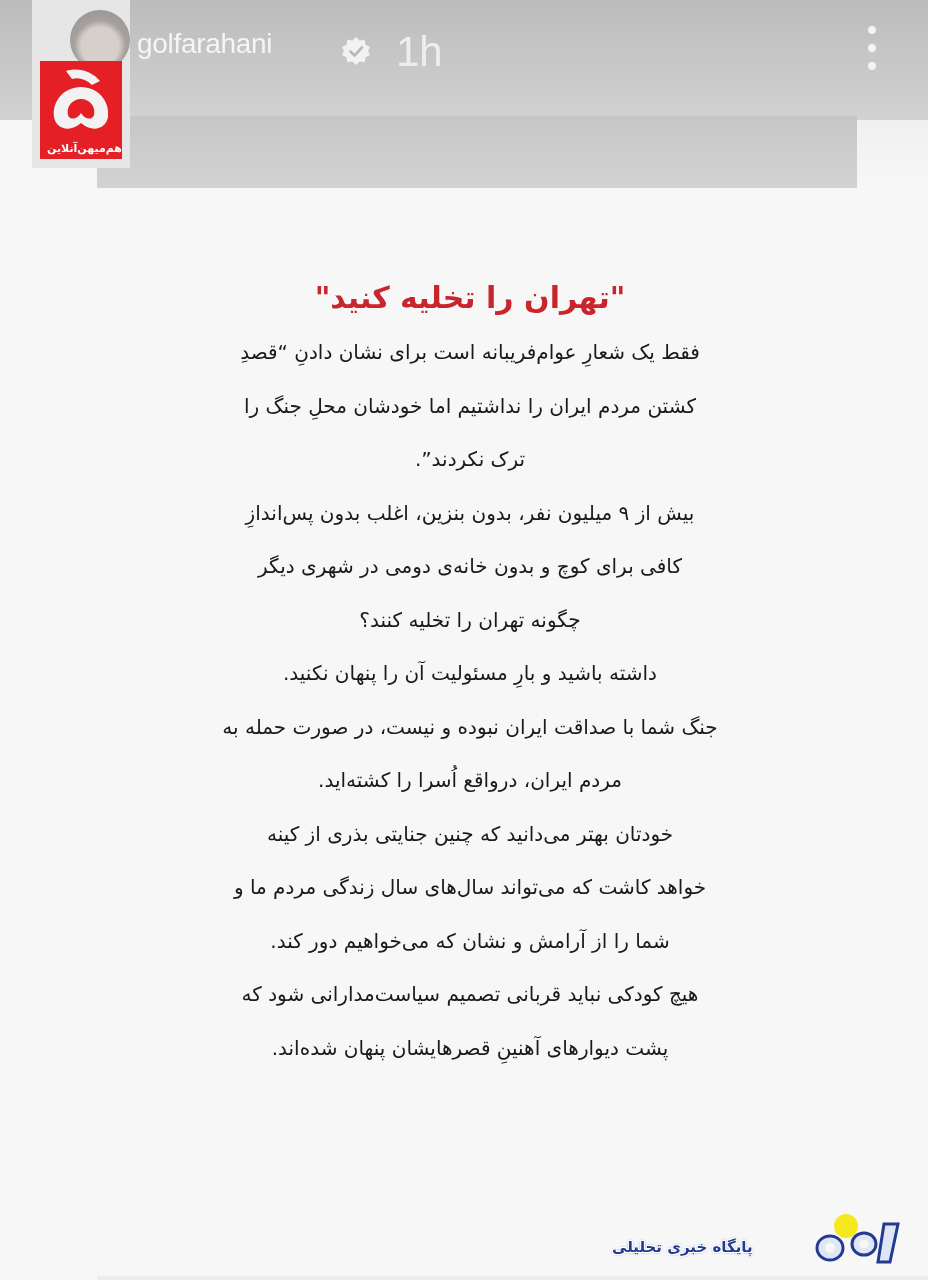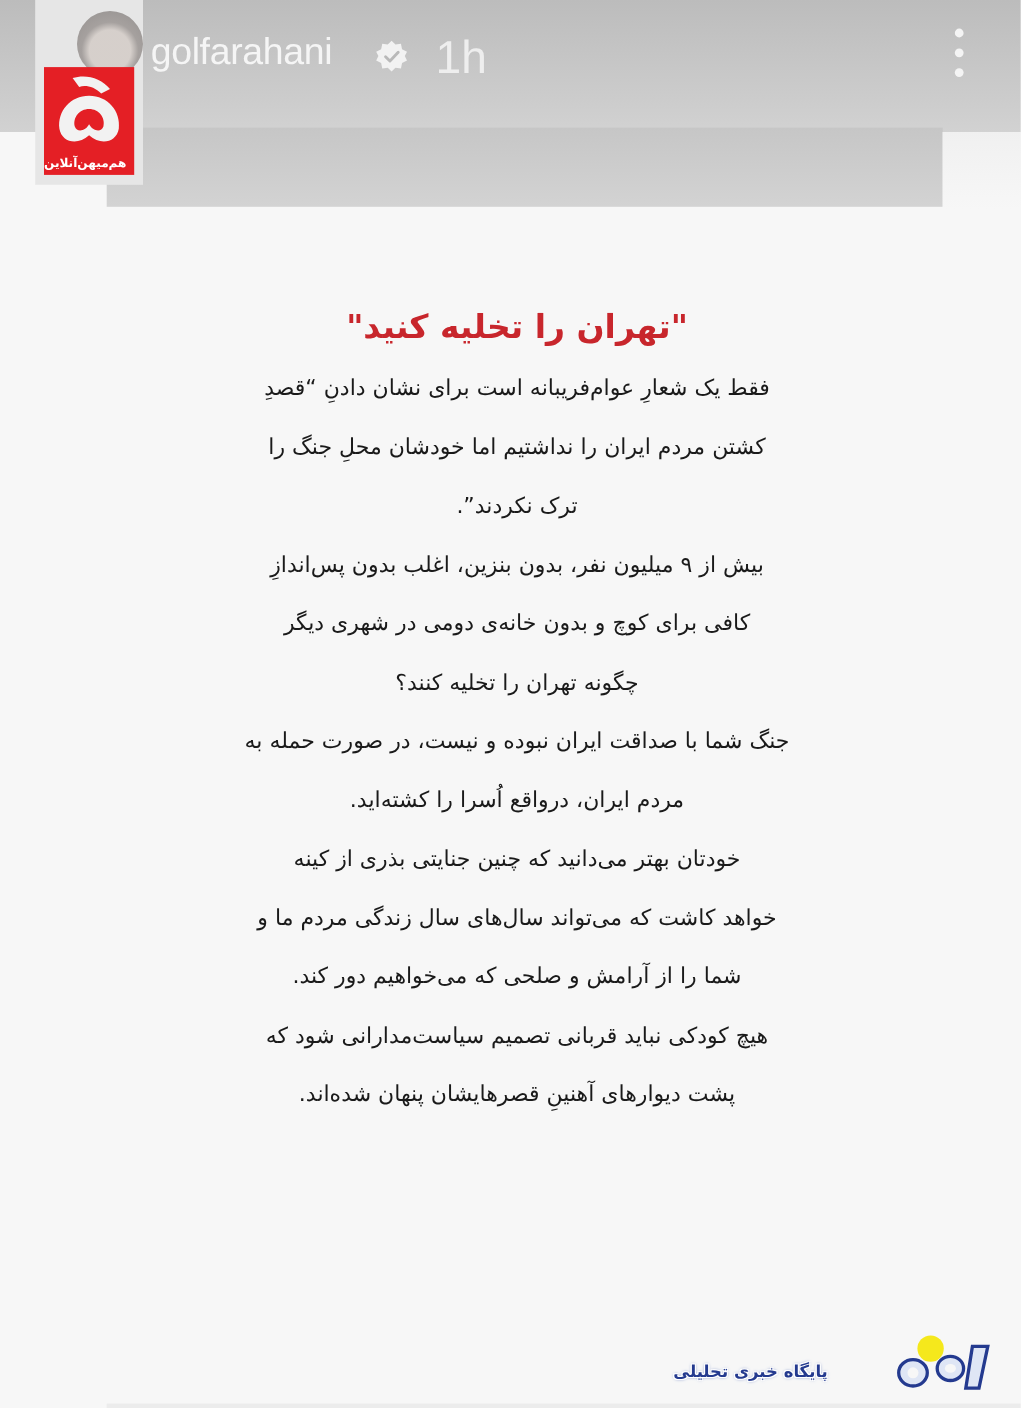--- a/index.html
+++ b/index.html
@@ -34,27 +34,27 @@
   .logo-box {
     position: absolute; left: 40px; top: 61px; width: 82px; height: 98px;
     background: #e41f25;
     overflow: hidden;
   }
   .logo-glyph {
     position: absolute; left: 8px; top: 4px; width: 66px; height: 68px;
   }
   .logo-caption {
     position: absolute; left: 0; bottom: 2px; width: 100%; height: 16px;
-    color: #ffffff; font-size: 11px; font-weight: bold; text-align: left;
+    color: #ffffff; font-size: 11px; font-weight: bold; text-align: right;
     line-height: 16px; direction: rtl;
   }
   .username {
     position: absolute; left: 137px; top: 28px;
     font-family: "Liberation Sans", sans-serif;
-    font-size: 34px; color: #f5f5f5; letter-spacing: -0.3px;
+    font-size: 28px; color: #f5f5f5; letter-spacing: -0.3px;
   }
   .verified-icon {
     position: absolute; left: 341px; top: 36px; width: 30px; height: 30px;
   }
   .timestamp {
     position: absolute; left: 396px; top: 28px;
     font-family: "Liberation Sans", sans-serif;
     font-size: 42px; color: #eeeeee;
   }
   .more-button {
@@ -127,25 +127,26 @@
 
 <div class="story-content">
   <div class="story-title">"تهران را تخلیه کنید"</div>
   <div class="story-body">
     <p>فقط یک شعارِ عوام‌فریبانه است برای نشان دادنِ “قصدِ</p>
     <p>کشتن مردم ایران را نداشتیم اما خودشان محلِ جنگ را</p>
     <p>ترک نکردند”.</p>
     <p>بیش از ۹ میلیون نفر، بدون بنزین، اغلب بدون پس‌اندازِ</p>
     <p>کافی برای کوچ و بدون خانه‌ی دومی در شهری دیگر</p>
     <p>چگونه تهران را تخلیه کنند؟</p>
+    <p>داشته باشید و بارِ مسئولیت آن را پنهان نکنید.</p>
     <p>جنگ شما با صداقت ایران نبوده و نیست، در صورت حمله به</p>
     <p>مردم ایران، درواقع اُسرا را کشته‌اید.</p>
     <p>خودتان بهتر می‌دانید که چنین جنایتی بذری از کینه</p>
     <p>خواهد کاشت که می‌تواند سال‌های سال زندگی مردم ما و</p>
-    <p>شما را از آرامش و صلحی که می‌خواهیم دور کند.</p>
+    <p>شما را از آرامش و نشان که می‌خواهیم دور کند.</p>
     <p>هیچ کودکی نباید قربانی تصمیم سیاست‌مدارانی شود که</p>
     <p>پشت دیوارهای آهنینِ قصرهایشان پنهان شده‌اند.</p>
   </div>
 </div>
 
 <div class="watermark">
   <div class="watermark-text">پایگاه خبری تحلیلی</div>
   <svg class="watermark-logo" viewBox="0 0 110 60">
     <circle cx="46" cy="18" r="12" fill="#f5e81c"></circle>
     <g fill="#dfe6f5" stroke="#243a8f" stroke-width="3">

